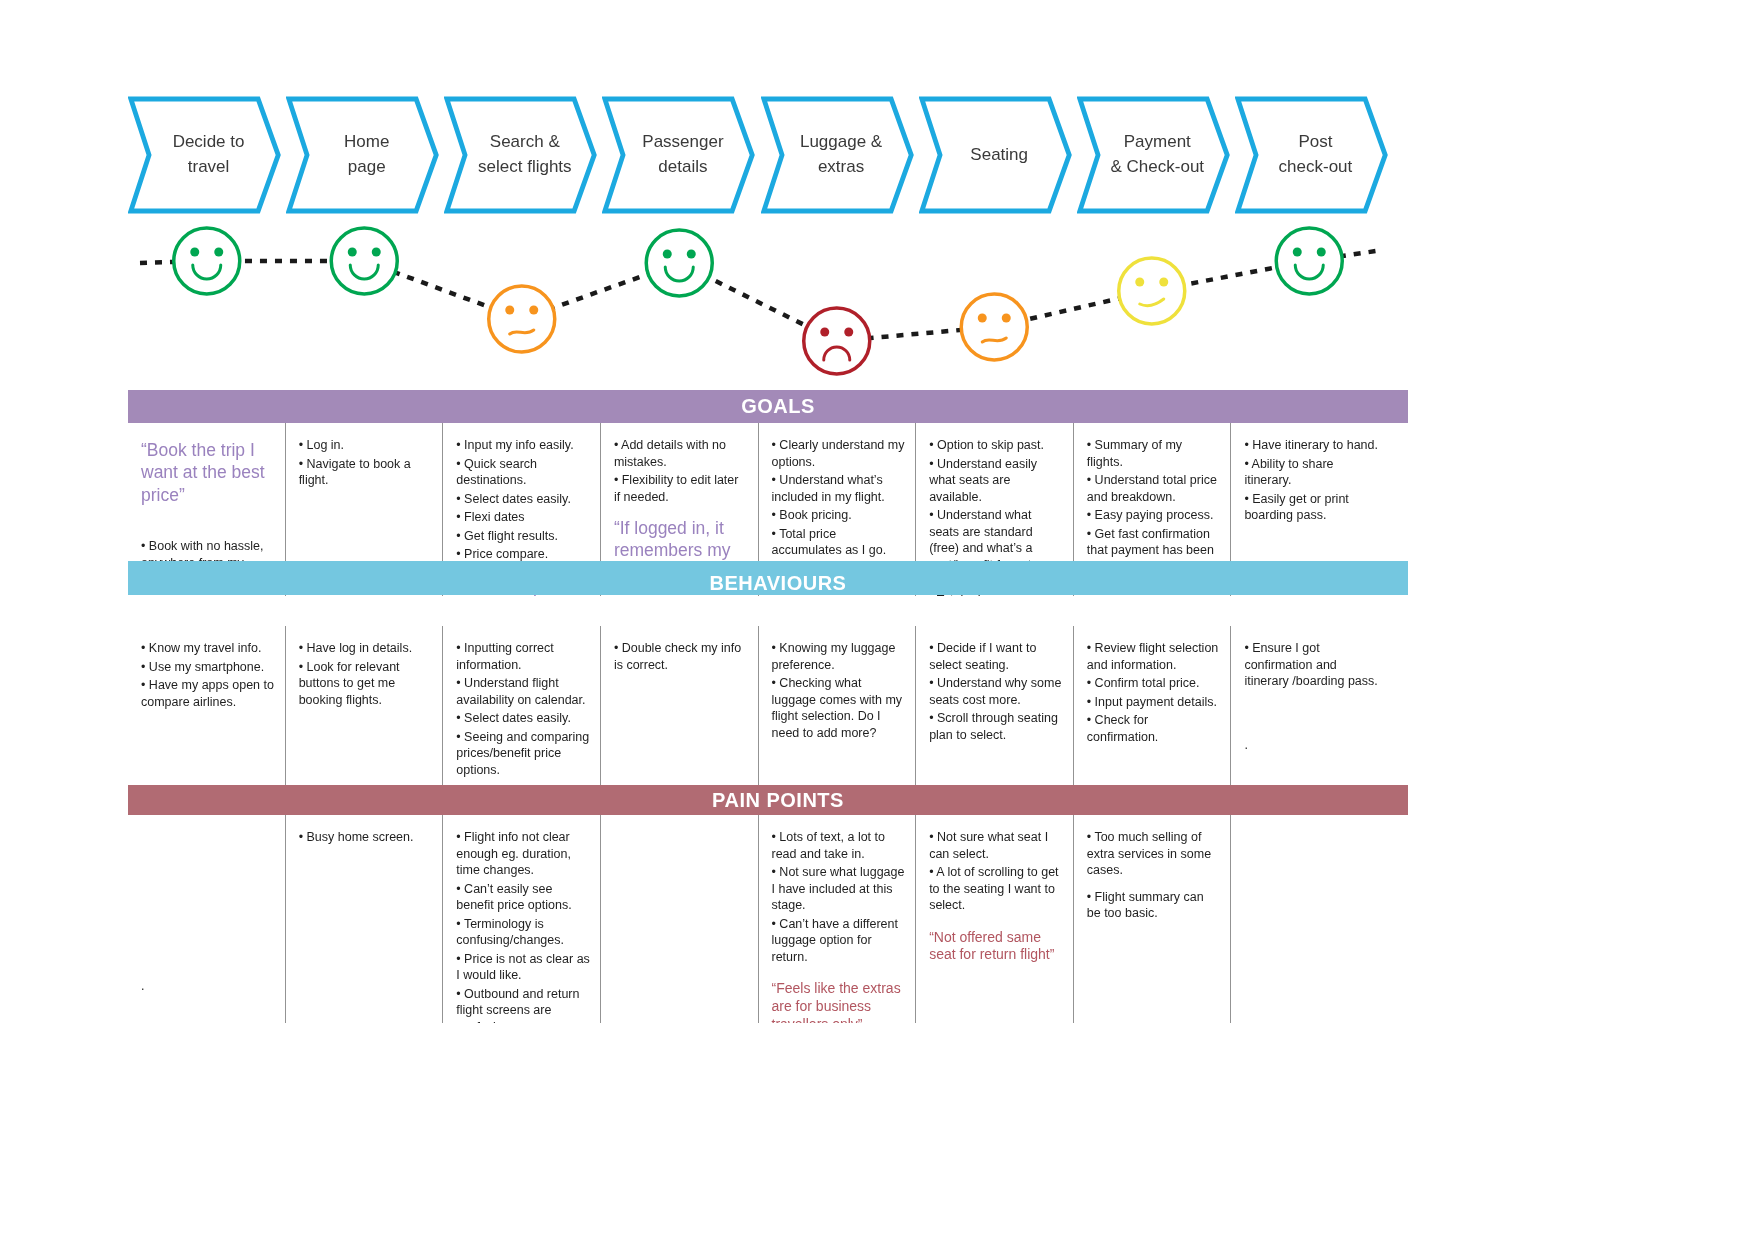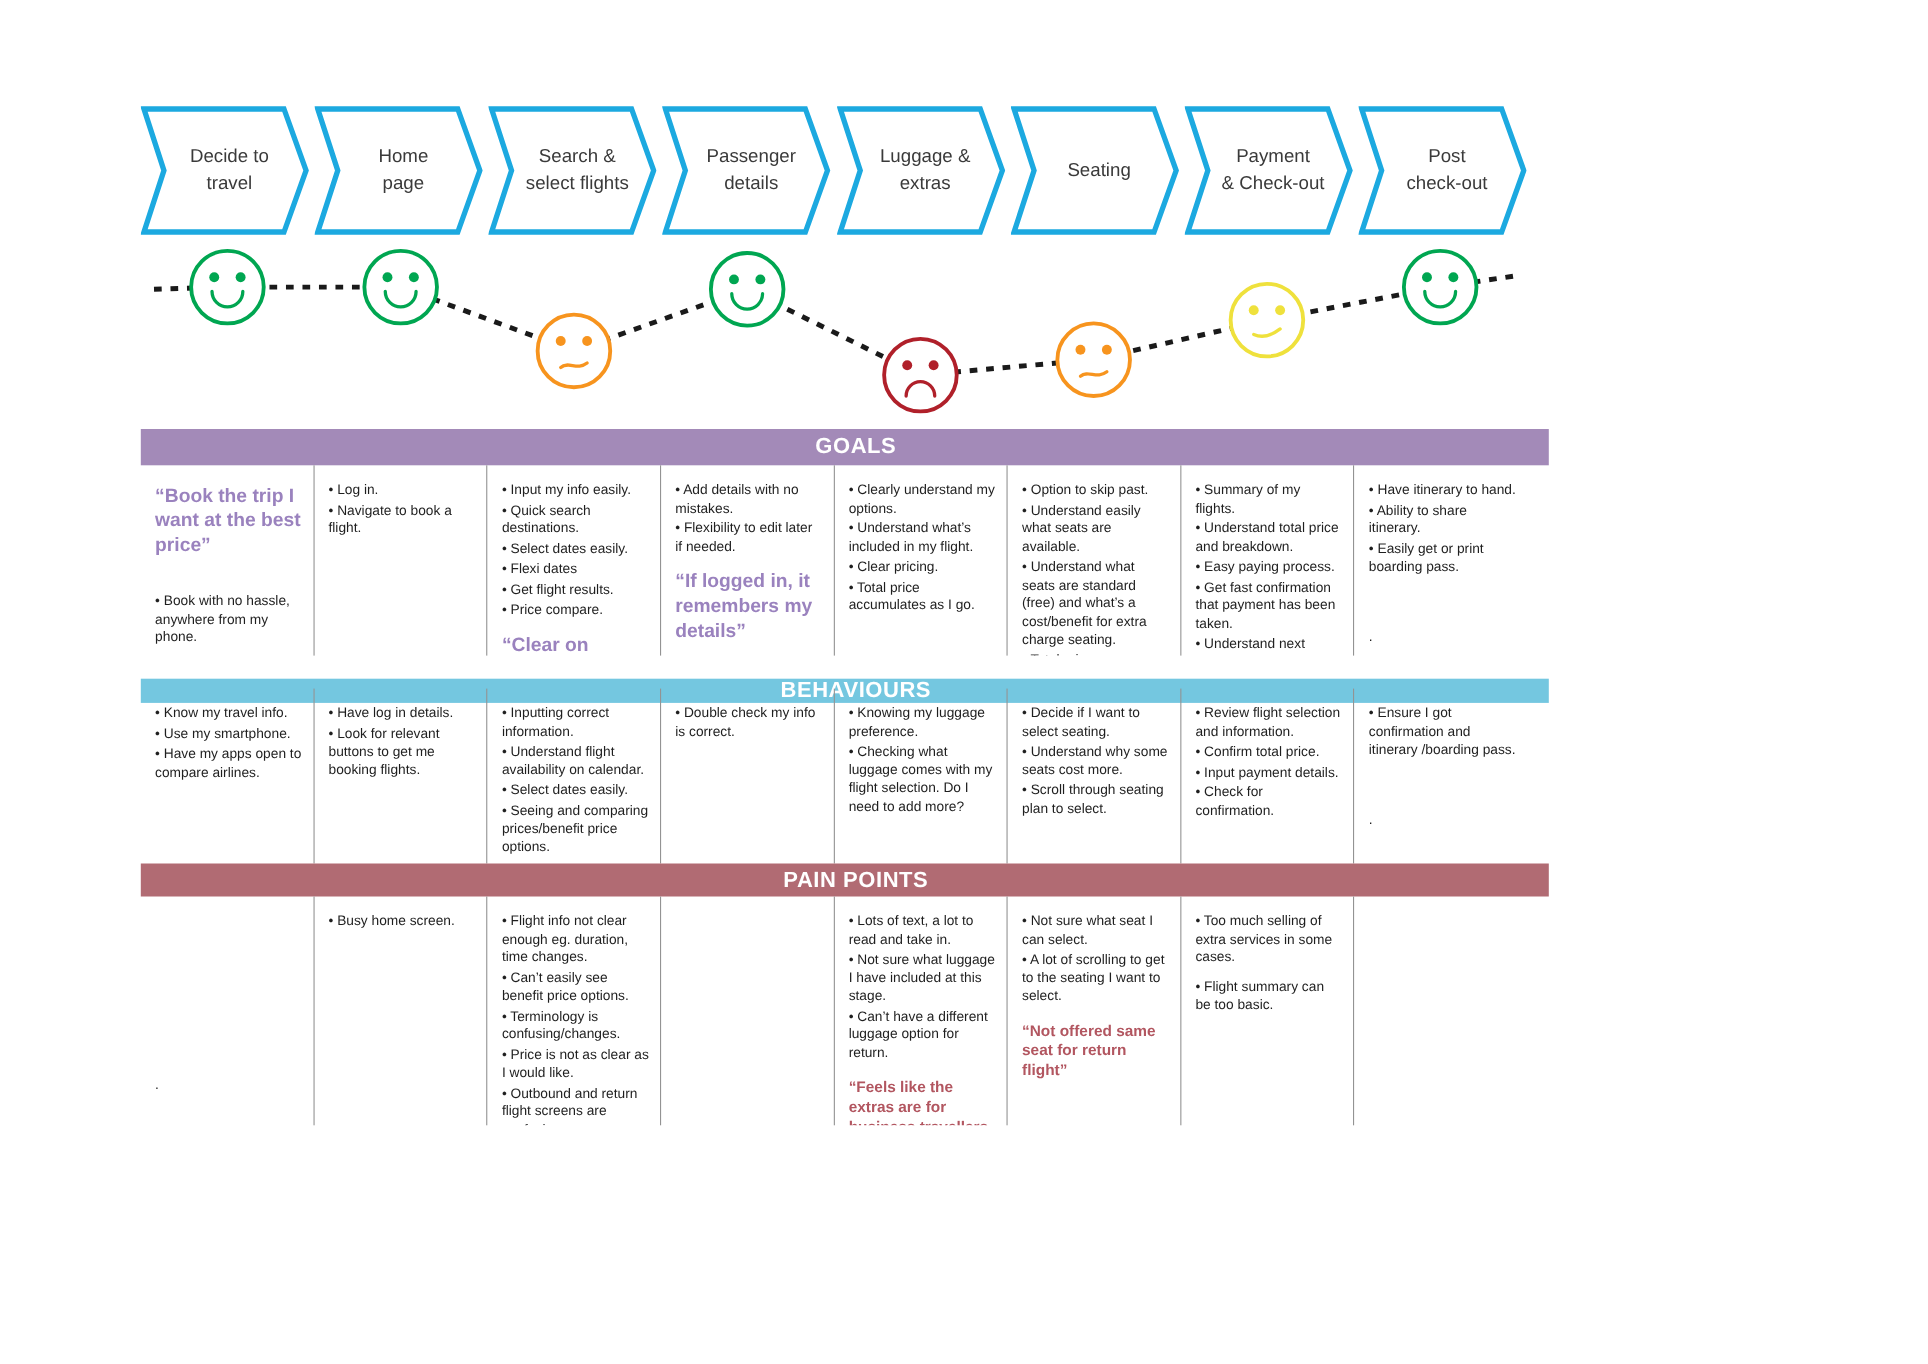--- a/index.html
+++ b/index.html
@@ -13,39 +13,39 @@
   .stage-label{position:absolute;left:12px;right:4px;top:0;bottom:0;display:flex;align-items:center;justify-content:center;
                text-align:center;font-size:17px;line-height:1.45;color:#3a3a3a;white-space:pre-line;}
 
   
   #emotion-svg{position:absolute;left:128px;top:216px;width:1260px;height:175px;}
 
   
   .band{position:absolute;left:128px;width:1260px;display:flex;align-items:center;justify-content:center;
         color:#fff;font-weight:bold;font-size:20px;letter-spacing:.5px;padding-left:20px;}
   .goals-bar{top:390px;height:33px;background:var(--goals-header);}
-  .behaviours-bar{top:617px;height:22px;background:var(--behaviours-header);}
+  .behaviours-bar{top:561px;height:34px;background:var(--behaviours-header);align-items:flex-end;}
   .pain-bar{top:785px;height:30px;background:var(--pain-header);}
 
   
   .row{position:absolute;left:128px;width:1260px;display:flex;}
   .goals-row{top:423px;height:173px;}
   .behaviours-row{top:626px;height:159px;}
   .pain-row{top:815px;height:208px;}
   .cell{flex:1;padding:14px 10px 0 13px;box-sizing:border-box;overflow:hidden;}
   .cell:not(:last-child){border-right:1px solid #939393;}
 
   .group{margin-bottom:10px;}
   .bullet{font-size:12.5px;line-height:1.32;color:#1f1f1f;margin-bottom:2px;}
   .bullet::before{content:"\2022  ";}
   .plain{font-size:12.5px;color:#1f1f1f;}
   .gap-md{margin-top:48px;}
   .gap-lg{margin-top:150px;}
 
-  .quote{font-weight:bold;line-height:1.28;margin:12px 0 10px;}
+  .quote{font-weight:normal;line-height:1.28;margin:12px 0 10px;}
   .cell > .quote:first-child{margin-top:2px;margin-bottom:32px;}
   .goals-quote{color:var(--goals-quote);}
   .pain_points-quote{color:var(--pain-quote);}
   .q-lg{font-size:17.5px;}
   .q-md{font-size:14px;margin-top:15px;}
 </style>
 </head>
 <body>
 
 <div class="page">
@@ -190,21 +190,21 @@
         <div class="group">
           <div class="bullet">Add details with no mistakes.</div>
           <div class="bullet">Flexibility to edit later if needed.</div>
         </div>
         <div class="quote goals-quote q-lg">“If logged in, it remembers my details”</div>
       </div>
       <div class="cell">
         <div class="group">
           <div class="bullet">Clearly understand my options.</div>
           <div class="bullet">Understand what’s included in my flight.</div>
-          <div class="bullet">Clear pricing.</div>
+          <div class="bullet">Book pricing.</div>
           <div class="bullet">Total price accumulates as I go.</div>
         </div>
       </div>
       <div class="cell">
         <div class="group">
           <div class="bullet">Option to skip past.</div>
           <div class="bullet">Understand easily what seats are available.</div>
           <div class="bullet">Understand what seats are standard (free) and what’s a cost/benefit for extra charge seating.</div>
           <div class="bullet">Total price accumulates as I go.</div>
         </div>

